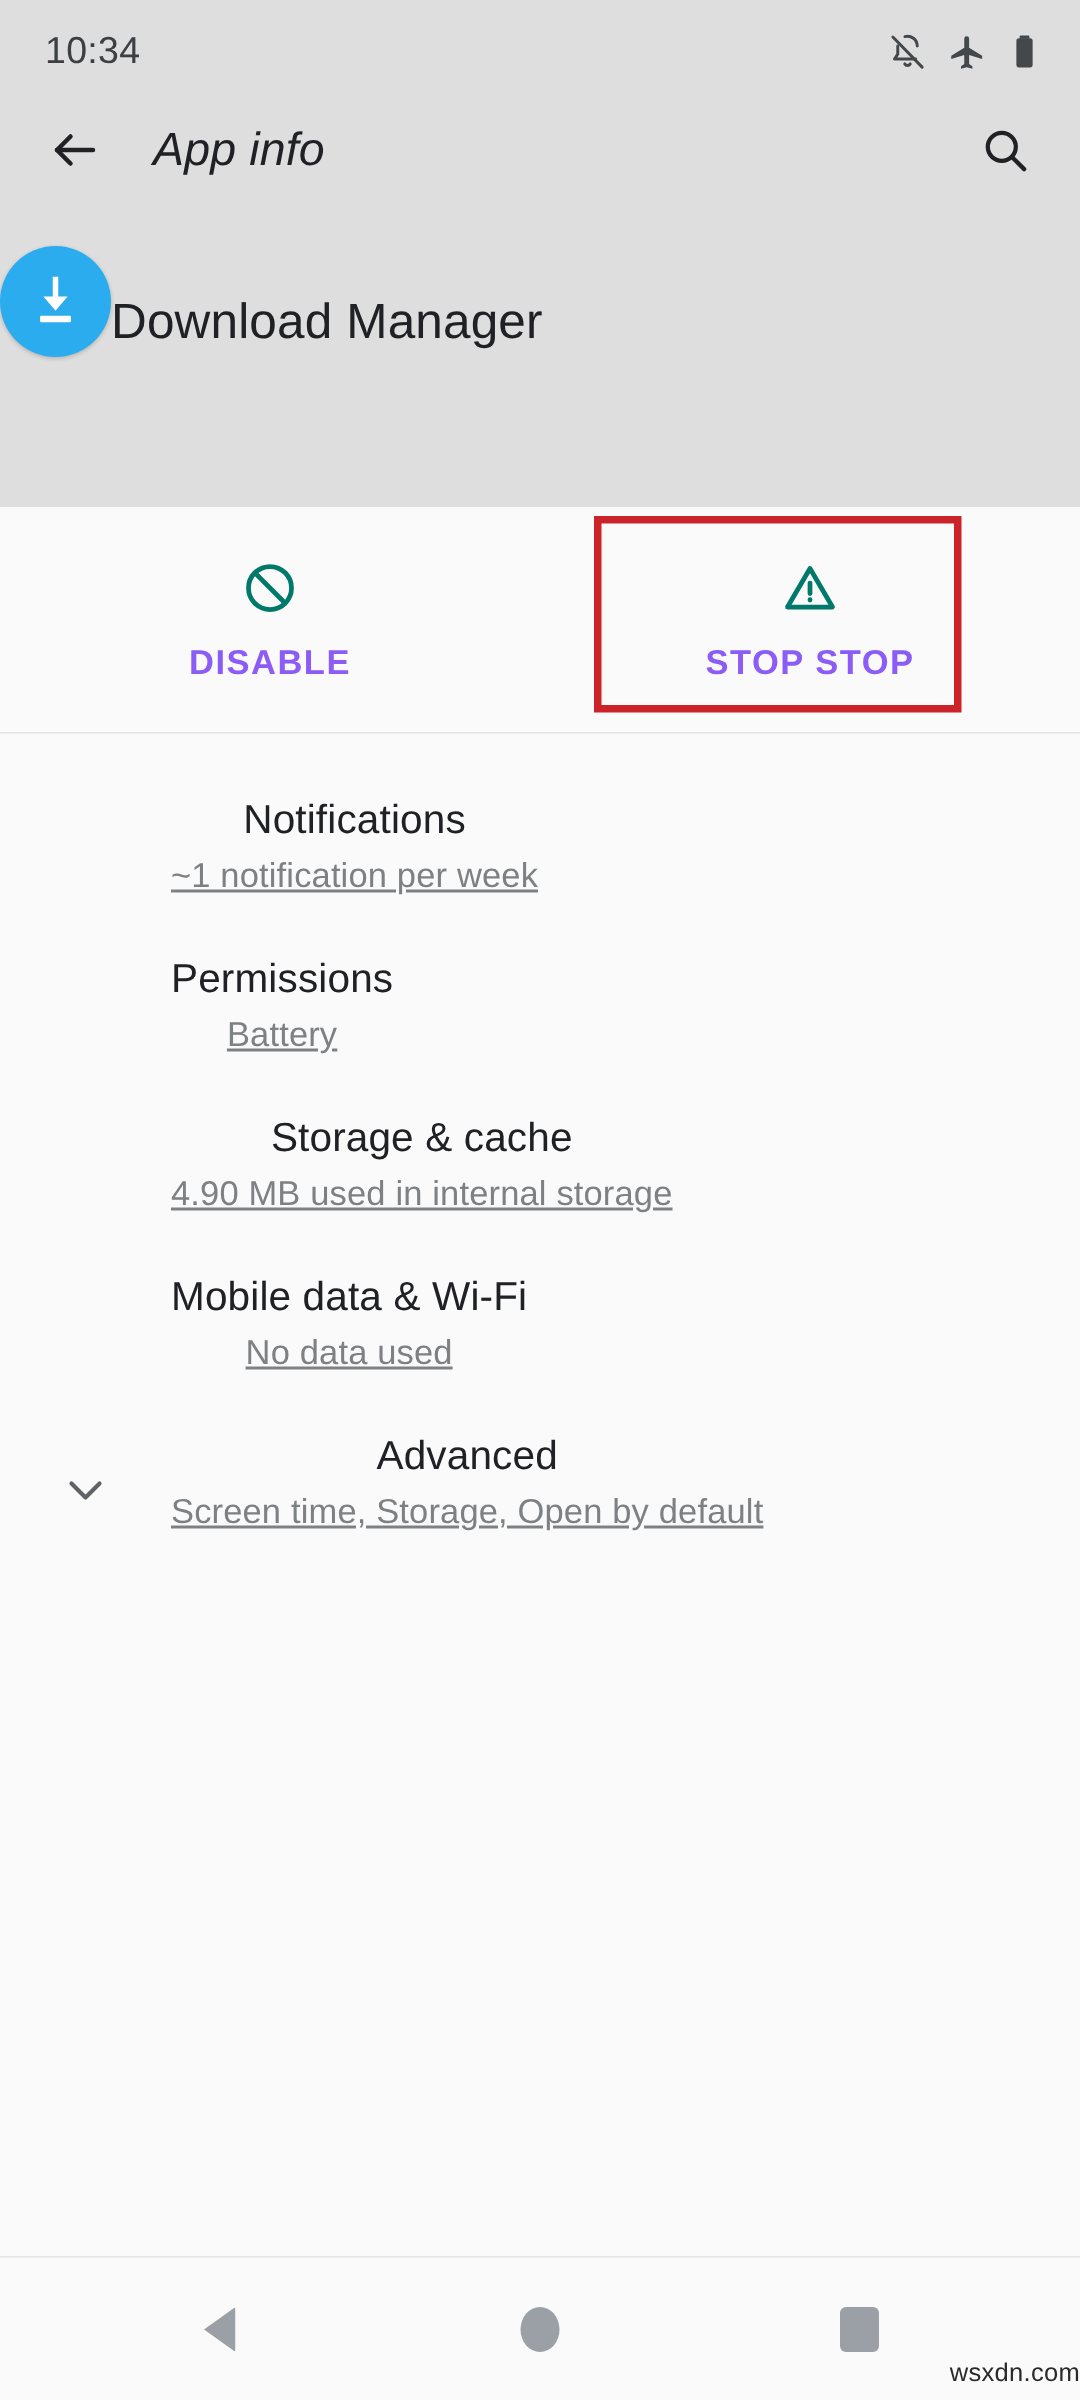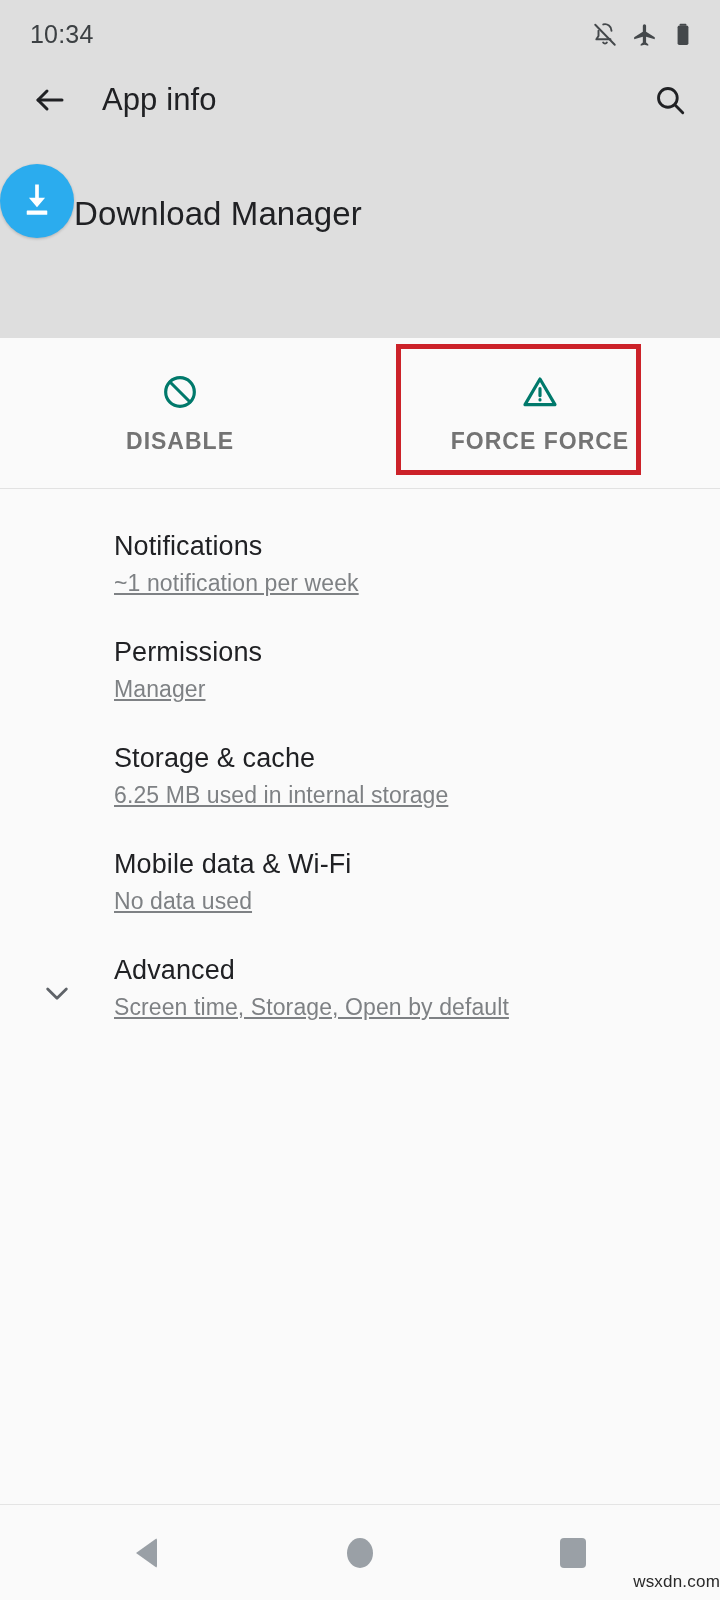--- a/index.html
+++ b/index.html
@@ -53,20 +53,21 @@
   }
   .status-icons svg { display: block; }
 
   
   .toolbar {
     height: 96px;
     display: flex;
     align-items: center;
     padding: 0 26px 0 26px;
     box-sizing: border-box;
+    font-style: italic;
   }
   .icon-btn {
     width: 48px;
     height: 48px;
     display: flex;
     align-items: center;
     justify-content: center;
     flex: 0 0 auto;
   }
   .toolbar-title {
@@ -113,21 +114,21 @@
     flex: 1 1 50%;
     display: flex;
     flex-direction: column;
     align-items: center;
     justify-content: center;
     gap: 16px;
   }
   .action-label {
     font-size: 23px;
     letter-spacing: 1.0px;
-    color: #737373;
+    color: #8b5cf6;
     font-weight: bold;
   }
   .action svg { display: block; }
 
   
   .annotation-box {
     position: absolute;
     left: 396px;
     top: 6px;
     width: 245px;
@@ -156,20 +157,21 @@
     flex: 0 0 114px;
     display: flex;
     align-items: center;
     justify-content: center;
     padding-top: 22px;
   }
   .row-text {
     display: flex;
     flex-direction: column;
     gap: 8px;
+    align-items: center;
   }
   .row-title {
     font-size: 27px;
     color: #202124;
     letter-spacing: 0.1px;
   }
   .row-sub {
     font-size: 23px;
     color: #7E8184;
     letter-spacing: 0.1px;
@@ -296,49 +298,49 @@
     </div>
 
     <div class="action">
       <span>
         <svg width="40" height="40" viewBox="0 0 24 24" fill="none" stroke="#00796B" stroke-width="1.9" stroke-linecap="round" stroke-linejoin="round">
           <path d="M12 4.2 21 19.6H3z"></path>
           <line x1="12" y1="10" x2="12" y2="14.2"></line>
           <line x1="12" y1="16.6" x2="12" y2="16.8"></line>
         </svg>
       </span>
-      <span class="action-label">FORCE FORCE</span>
+      <span class="action-label">STOP STOP</span>
     </div>
 
     <div class="annotation-box"></div>
   </div>
 
   <div class="list">
 
     <div class="row">
       <div class="row-gutter"></div>
       <div class="row-text">
         <span class="row-title">Notifications</span>
         <span class="row-sub">~1 notification per week</span>
       </div>
     </div>
 
     <div class="row">
       <div class="row-gutter"></div>
       <div class="row-text">
         <span class="row-title">Permissions</span>
-        <span class="row-sub">Manager</span>
+        <span class="row-sub">Battery</span>
       </div>
     </div>
 
     <div class="row">
       <div class="row-gutter"></div>
       <div class="row-text">
         <span class="row-title">Storage &amp; cache</span>
-        <span class="row-sub">6.25 MB used in internal storage</span>
+        <span class="row-sub">4.90 MB used in internal storage</span>
       </div>
     </div>
 
     <div class="row">
       <div class="row-gutter"></div>
       <div class="row-text">
         <span class="row-title">Mobile data &amp; Wi-Fi</span>
         <span class="row-sub">No data used</span>
       </div>
     </div>

